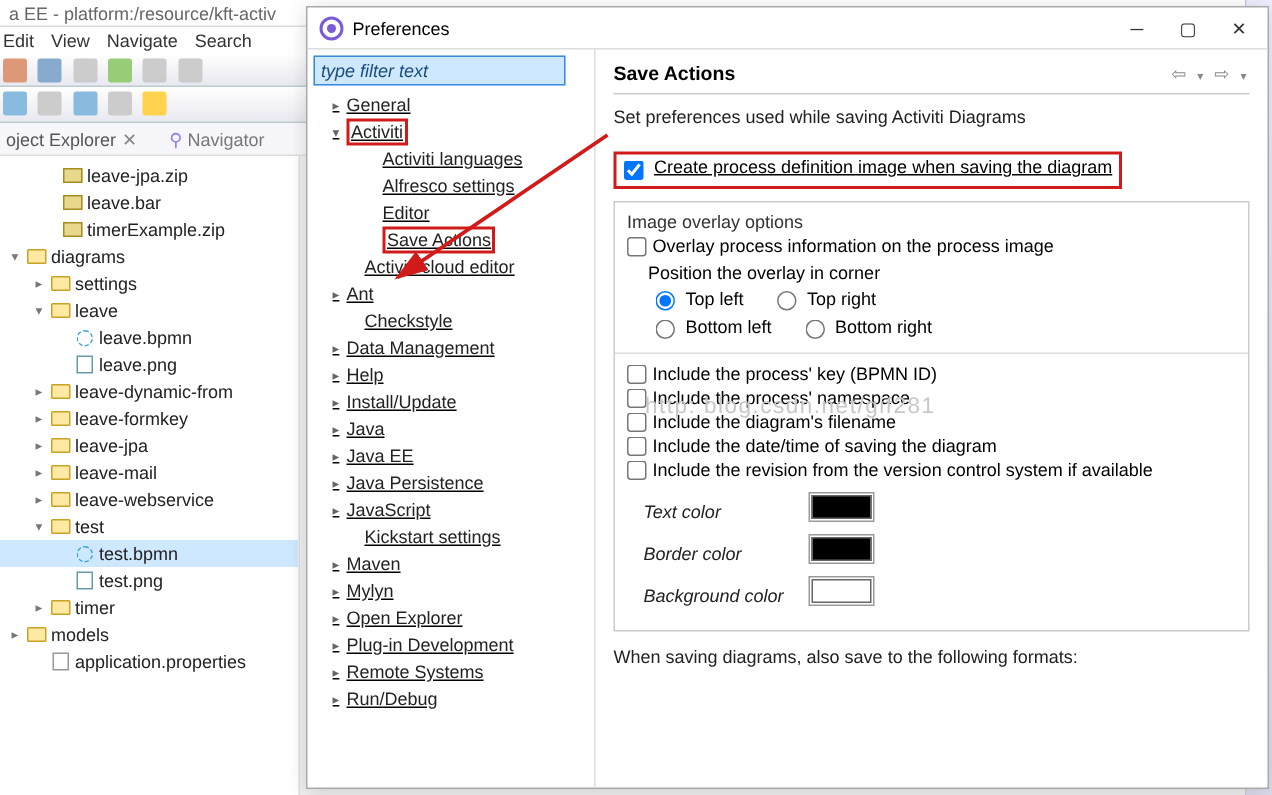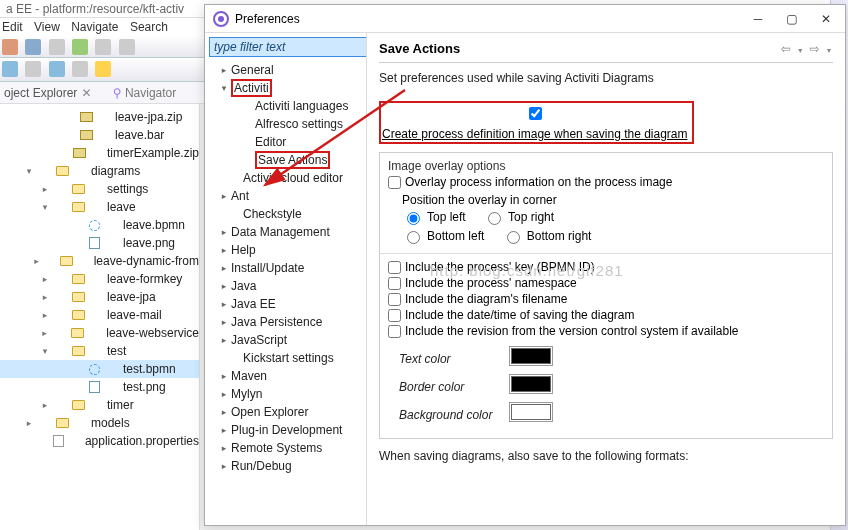--- a/index.html
+++ b/index.html
@@ -11,60 +11,60 @@
 .main-toolbar { height: 22px; background: linear-gradient(#fff,#e8e8f0); border-bottom: 1px solid #bcc; }
 .main-toolbar2 { height: 24px; background: linear-gradient(#fff,#e8e8f0); border-bottom: 1px solid #bcc; }
 .tool-ico { display: inline-block; width: 16px; height: 16px; margin: 3px 2px; vertical-align: top; border-radius: 2px; }
 
 .explorer-strip { height: 22px; background: #f7f7fb; border-bottom: 1px solid #ddd; padding-left: 4px; line-height: 22px; color: #555; }
 .explorer-title { display: inline-flex; align-items: center; gap: 4px; }
 .nav-title { margin-left: 18px; color: #777; }
 
 .left-panel { position: absolute; left: 0; top: 104px; width: 200px; height: 426px; background: #fff; border-right: 1px solid #ddd; overflow: hidden; padding-top: 4px; }
 .tree { font-size: 12px; color: #222; }
-.tnode { display: flex; align-items: center; height: 18px; padding-left: 0; gap: 19px; }
+.tnode { display: flex; align-items: center; height: 18px; padding-left: 0; }
 .tind { display: inline-block; }
 .tchev { width: 12px; display: inline-block; text-align: center; color: #777; font-size: 9px; }
 .tico { width: 16px; height: 14px; display: inline-flex; align-items: center; justify-content: center; margin-right: 2px; }
 .tlabel { white-space: nowrap; }
 .folder { width: 13px; height: 10px; background: #ffe9a3; border: 1px solid #c9a227; border-radius: 1px; }
 .file { width: 11px; height: 12px; background: #fff; border: 1px solid #999; position: relative; }
 .zip { width: 13px; height: 10px; background: #e8d88b; border: 1px solid #a58b20; }
 .png { width: 11px; height: 12px; background: #fff; border: 1px solid #69a; }
 .bpmn-c { width: 11px; height: 11px; border: 1px dashed #39a0d8; border-radius: 50%; }
 .sel { background: #cde8ff; }
 
 
 .dialog { position: absolute; left: 204px; top: 4px; right: 2px; height: 522px; background: #fff; border: 1px solid #aaa; box-shadow: 0 2px 12px rgba(0,0,0,.15); }
 .dlg-titlebar { height: 28px; border-bottom: 1px solid #ddd; display: flex; align-items: center; padding: 0 2px 0 8px; }
 .dlg-title-ico { width: 16px; height: 16px; margin-right: 6px; border: 2px solid #7b5bd6; border-radius: 50%; position: relative; }
 .dlg-title-ico::after { content: ""; position: absolute; width: 6px; height: 6px; border-radius: 50%; background: #7b5bd6; left: 3px; top: 3px; }
 .dlg-titlebar-spacer { flex: 1; }
 .win-btn { width: 34px; height: 22px; display: inline-flex; align-items: center; justify-content: center; color: #333; }
 
 .dlg-body { position: absolute; left: 0; top: 28px; right: 0; bottom: 0; display: flex; }
-.dlg-left { width: 162px; border-right: 1px solid #ddd; padding: 4px 0; overflow: hidden; }
+.dlg-left { width: 192px; border-right: 1px solid #ddd; padding: 4px 0; overflow: hidden; text-decoration: underline; }
 .filter-input { width: 168px; margin: 0 4px 4px 4px; height: 20px; border: 1px solid #3a8adf; background: #cde8ff; color: #1a4b7a; padding: 0 4px; outline: none; font-style: italic; }
 .ptree { color: #222; }
 .prow { display: flex; align-items: center; height: 18px; }
 .prow .tchev { width: 14px; font-size: 9px; text-align: center; color: #666; }
 .boxed { border: 2px solid #d11a1a; padding: 0 1px; }
 .pad12 { padding-left: 12px; } .pad24 { padding-left: 24px; } .pad36 { padding-left: 36px; }
 
 .dlg-right { flex: 1; padding: 8px 12px; overflow: hidden; position: relative; }
 .right-head { display: flex; align-items: center; }
 .right-head h2 { font-size: 13px; font-weight: bold; margin: 0; flex: 1; }
 .nav-arrows { color: #888; }
 .nav-arrows span { margin: 0 2px; }
 .hr { height: 1px; background: #ccc; margin: 6px 0 8px; }
 
 .desc { color: #222; margin-bottom: 16px; }
 .check-row { display: flex; align-items: center; gap: 4px; margin: 2px 0; }
 .check-row input { margin: 0; }
-.main-check-wrap { display: inline-flex; align-items: center; gap: 4px; border: 2px solid #d11a1a; padding: 1px 4px 1px 1px; flex-direction: column; }
+.main-check-wrap { display: inline-flex; gap: 4px; border: 2px solid #d11a1a; padding: 1px 4px 1px 1px; }
 
 .group { border: 1px solid #ccc; margin: 8px 0; padding: 6px 8px 8px; }
 .group-title { color: #333; margin-bottom: 2px; }
 .radio-group { margin-top: 2px; }
 .radio-row { display: inline-flex; align-items: center; gap: 4px; margin-right: 14px; }
 .sub-line { height: 1px; background: #ddd; margin: 6px -8px; }
 
 .color-row { display: flex; align-items: flex-end; margin: 8px 11px; font-style: italic; }
 .color-label { width: 110px; color: #222; }
 .swatch { width: 40px; height: 16px; border: 1px solid #666; display: inline-block; }

